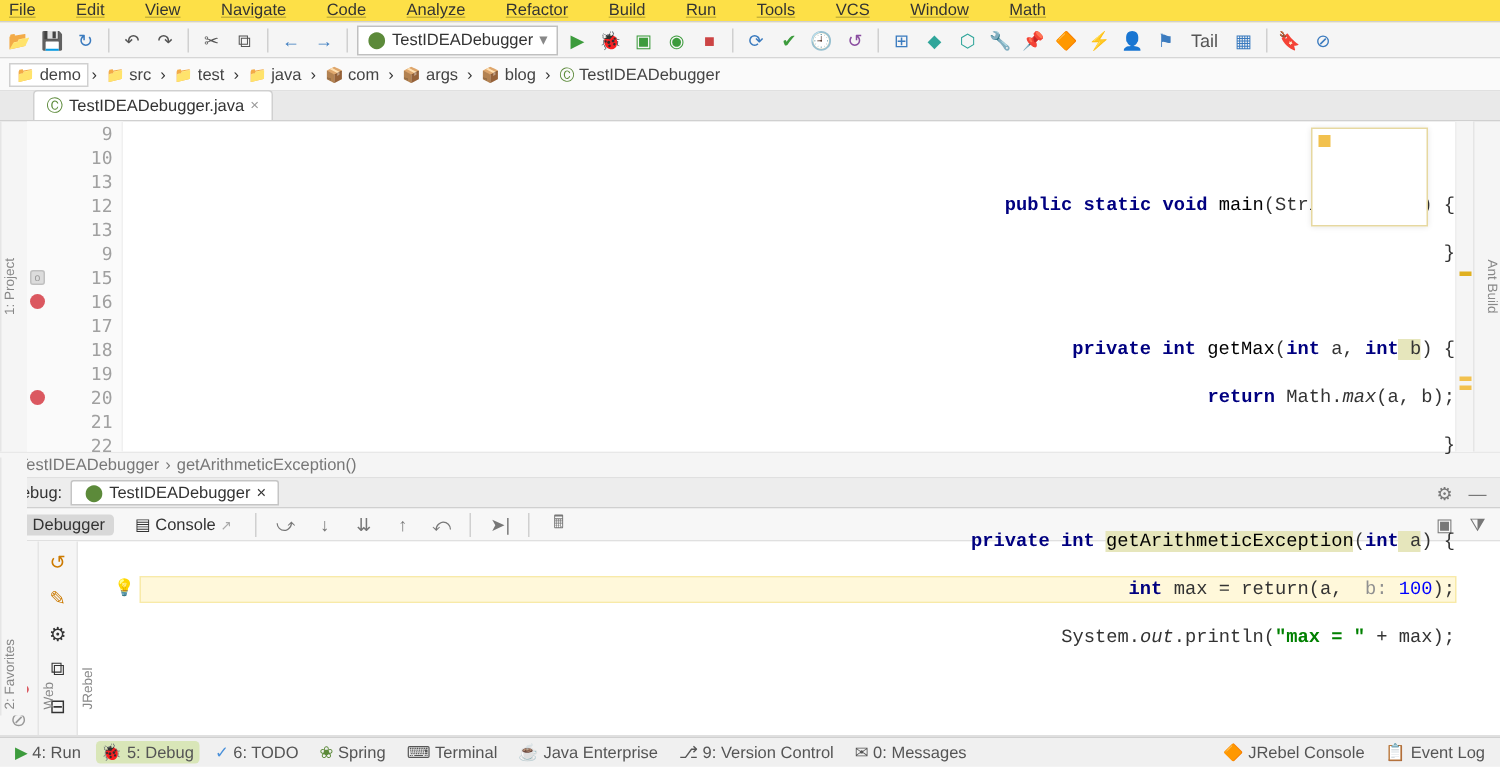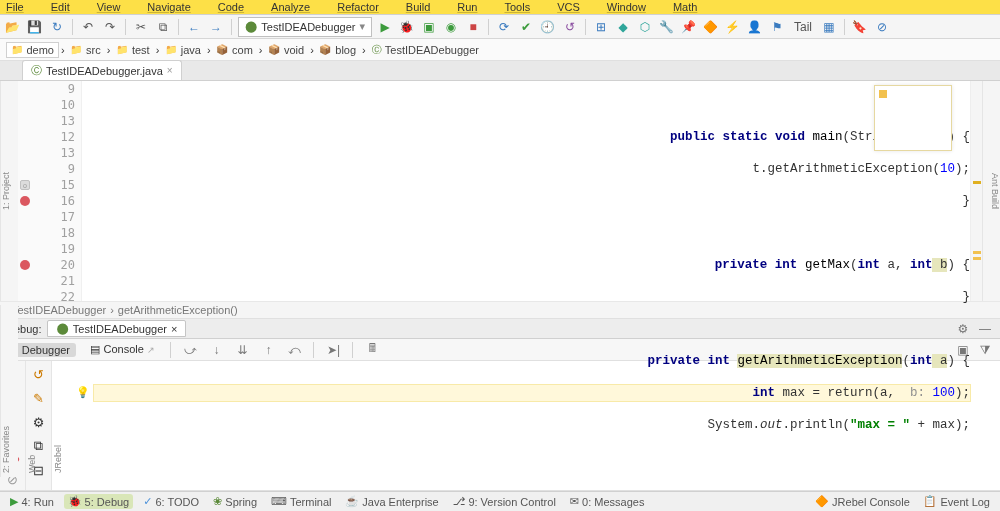--- a/index.html
+++ b/index.html
@@ -148,21 +148,21 @@
   <span class="crumb">
       <span class="ic" style="color:#5c8a3a">📁</span>
       <span>java</span>
     </span>›
   <span class="crumb">
       <span class="ic ic-pkg">📦</span>
       <span>com</span>
     </span>›
   <span class="crumb">
       <span class="ic ic-pkg">📦</span>
-      <span>void</span>
+      <span>args</span>
     </span>›
   <span class="crumb">
       <span class="ic ic-pkg">📦</span>
       <span>blog</span>
     </span>›
   <span class="crumb">
       <span class="ic ic-class">Ⓒ</span>
       <span>TestIDEADebugger</span>
     </span>
 </div>
@@ -216,24 +216,24 @@
       <div class="row">17</div>
       <div class="row">18</div>
       <div class="row">19</div>
       <div class="row">20</div>
       <div class="row">21</div>
       <div class="row">22</div>
     </div>
     <div class="code">
 <div class="row"></div>
 <div class="row">    <span class="kw">public static void</span> <span class="fn">main</span><span>(String[] args) {</span></div>
-<div class="row">        <span>t.getArithmeticException(</span><span class="num">10</span><span>);</span></div>
 <div class="row">    <span>}</span></div>
 <div class="row"></div>
 <div class="row">    <span class="kw">private int</span> <span class="fn">getMax</span><span>(</span><span class="kw">int</span><span> a, </span><span class="kw">int</span><span class="hl"> b</span><span>) {</span></div>
+<div class="row">        <span class="kw">return</span> <span>Math.</span><span class="ital">max</span><span>(a, b);</span></div>
 <div class="row">    <span>}</span></div>
 <div class="row"></div>
 <div class="row">    <span class="kw">private int</span> <span class="hl fn">getArithmeticException</span><span>(</span><span class="kw">int</span><span class="hl"> a</span><span>) {</span></div>
 <div class="row cur-line"><span class="bulb" style="position:absolute;left:-6px">💡</span>        <span class="kw">int</span><span> max = return(a, </span><span class="inlay"> b: </span><span class="num">100</span><span>);</span></div>
 <div class="row">        <span>System.</span><span class="ital">out</span><span>.println(</span><span class="str">"max = "</span><span> + max);</span></div>
 
     </div>
     <div class="ovmap">
       <div class="m" style="top:100px;background:#e0b020"></div>
       <div class="m" style="top:170px;background:#f2c14e"></div>

